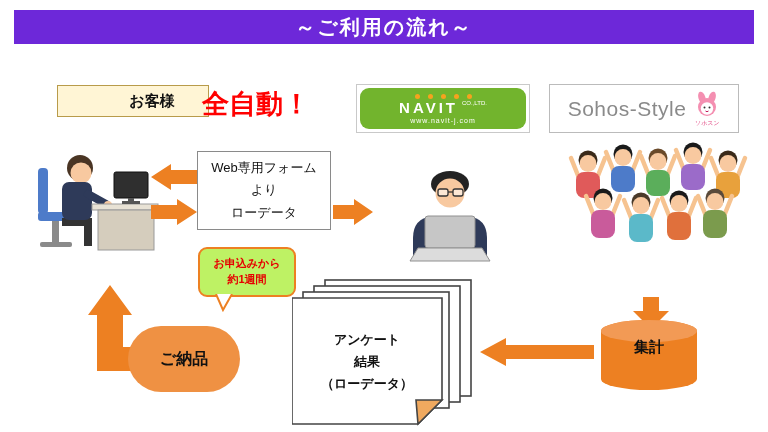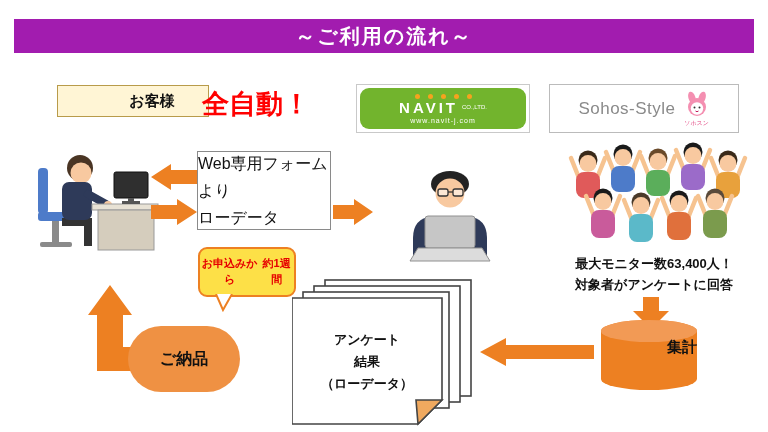--- a/index.html
+++ b/index.html
@@ -1,61 +1,61 @@
 <!DOCTYPE html>
 <html><head>
 <meta charset="utf-8">
 <style>
   html,body{margin:0;padding:0;background:#fff;}
   .stage{position:relative;width:768px;height:432px;background:#fff;overflow:hidden;
          font-family:"Liberation Sans",sans-serif;color:#111;}
   .abs{position:absolute;}
 
-  .banner{left:14px;top:19px;width:740px;height:34px;background:#a21caf;color:#fff;
+  .banner{left:14px;top:10px;width:740px;height:34px;background:#6d28d9;color:#fff;
           font-size:20px;font-weight:bold;display:flex;align-items:center;justify-content:center;
           letter-spacing:2px;}
 
   .customer-box{left:57px;top:85px;width:112px;height:30px;background:#FFF5D5;
                 border:1px solid #B89B4A;display:flex;align-items:center;justify-content:center;
                 font-size:15px;font-weight:bold;padding-left:38px;}
 
   .auto-label{left:202px;top:86px;font-size:27px;font-weight:bold;color:#FF0000;white-space:nowrap;}
 
   .navit-box{left:356px;top:84px;width:174px;height:49px;background:#fff;border:1px solid #C9C9C9;
              box-sizing:border-box;padding:3px;}
   .navit-green{width:100%;height:100%;background:#72B42D;border-radius:9px;display:flex;
                flex-direction:column;align-items:center;justify-content:center;}
   .navit-dots{display:flex;gap:8px;margin-bottom:1px;}
   .navit-dots i{width:5px;height:5px;border-radius:50%;background:#F5A31E;display:block;}
-  .navit-brand-row{display:flex;align-items:center;gap:4px;line-height:1;}
+  .navit-brand-row{display:flex;align-items:flex-start;gap:4px;line-height:1;}
   .navit-brand{color:#fff;font-weight:bold;font-size:15px;letter-spacing:3px;}
   .navit-co{color:#fff;font-size:6px;}
   .navit-url{color:#fff;font-size:7px;letter-spacing:1px;margin-top:2px;line-height:1;}
 
   .sohos-box{left:549px;top:84px;width:190px;height:49px;background:#fff;border:1px solid #BBB;
              box-sizing:border-box;display:flex;align-items:center;justify-content:center;gap:8px;}
-  .sohos-text{color:#8A8A8A;font-size:17px;letter-spacing:0.5px;}
+  .sohos-text{color:#8A8A8A;font-size:21px;letter-spacing:0.5px;}
   .mascot-wrap{display:flex;flex-direction:column;align-items:center;line-height:1;}
   .mascot-name{font-size:6px;color:#E0407E;margin-top:1px;}
 
   .form-box{left:197px;top:151px;width:132px;height:77px;background:#fff;border:1px solid #8A8A8A;
-            display:flex;flex-direction:column;align-items:flex-start;justify-content:center;
-            font-size:16px;line-height:1.7;}
+            display:flex;flex-direction:column;align-items:center;justify-content:center;
+            font-size:13px;line-height:1.7;}
 
   .monitor-caption{left:540px;top:254px;width:228px;text-align:center;font-size:13px;
                    font-weight:bold;line-height:1.6;}
 
-  .tally-label{left:630px;top:338px;width:104px;text-align:center;font-size:15px;font-weight:bold;}
+  .tally-label{left:597px;top:338px;width:104px;text-align:center;font-size:15px;font-weight:bold;}
 
   .delivery-blob{left:128px;top:326px;width:112px;height:66px;background:#EF9143;
                  border-radius:33px;display:flex;align-items:center;justify-content:center;
                  font-size:16px;font-weight:bold;}
 
-  .bubble{left:198px;top:247px;width:94px;height:46px;background:#fde047;border:2px solid #ED8022;
-          border-radius:9px;display:flex;flex-direction:row;align-items:center;justify-content:center;
+  .bubble{left:198px;top:247px;width:94px;height:46px;background:#bef264;border:2px solid #ED8022;
+          border-radius:9px;display:flex;flex-direction:column;align-items:center;justify-content:center;
           font-size:11px;font-weight:bold;color:#E60000;line-height:1.45;text-align:center;}
 
   svg text{font-family:"Liberation Sans",sans-serif;}
 </style>
 </head>
 <body>
 
 <div class="stage">
 
   <div class="abs banner">～ご利用の流れ～</div>
@@ -197,24 +197,20 @@
       <rect x="66" y="82" width="24" height="28" rx="8" fill="#5BB9C9"></rect>
       <circle cx="116" cy="68" r="9.5" fill="#1A1A1A"></circle>
         <circle cx="116" cy="71.5" r="8.5" fill="#F8C9A0"></circle>
       <rect x="104" y="80" width="24" height="28" rx="8" fill="#E0703C"></rect>
       <circle cx="152" cy="66" r="9.5" fill="#5A4A3A"></circle>
         <circle cx="152" cy="69.5" r="8.5" fill="#F8C9A0"></circle>
       <rect x="140" y="78" width="24" height="28" rx="8" fill="#7B9B4D"></rect>
     </g>
   </svg>
 
-  <div class="abs monitor-caption">
-    <div>最大モニター数63,400人！</div>
-    <div>対象者がアンケートに回答</div>
-  </div>
 
   <svg class="abs" style="left:633px;top:297px;" width="36" height="32" viewBox="0 0 36 32">
     <polygon points="10,0 26,0 26,14 36,14 18,32 0,14 10,14" fill="#ED8022"></polygon>
   </svg>
 
   <svg class="abs" style="left:597px;top:318px;" width="104" height="74" viewBox="0 0 104 74">
     <path d="M4,13 A48,11 0 0 1 100,13 L100,61 A48,11 0 0 1 4,61 Z" fill="#ED8022"></path>
     <ellipse cx="52" cy="13" rx="48" ry="11" fill="#F29A55"></ellipse>
   </svg>
   <div class="abs tally-label">集計</div>

